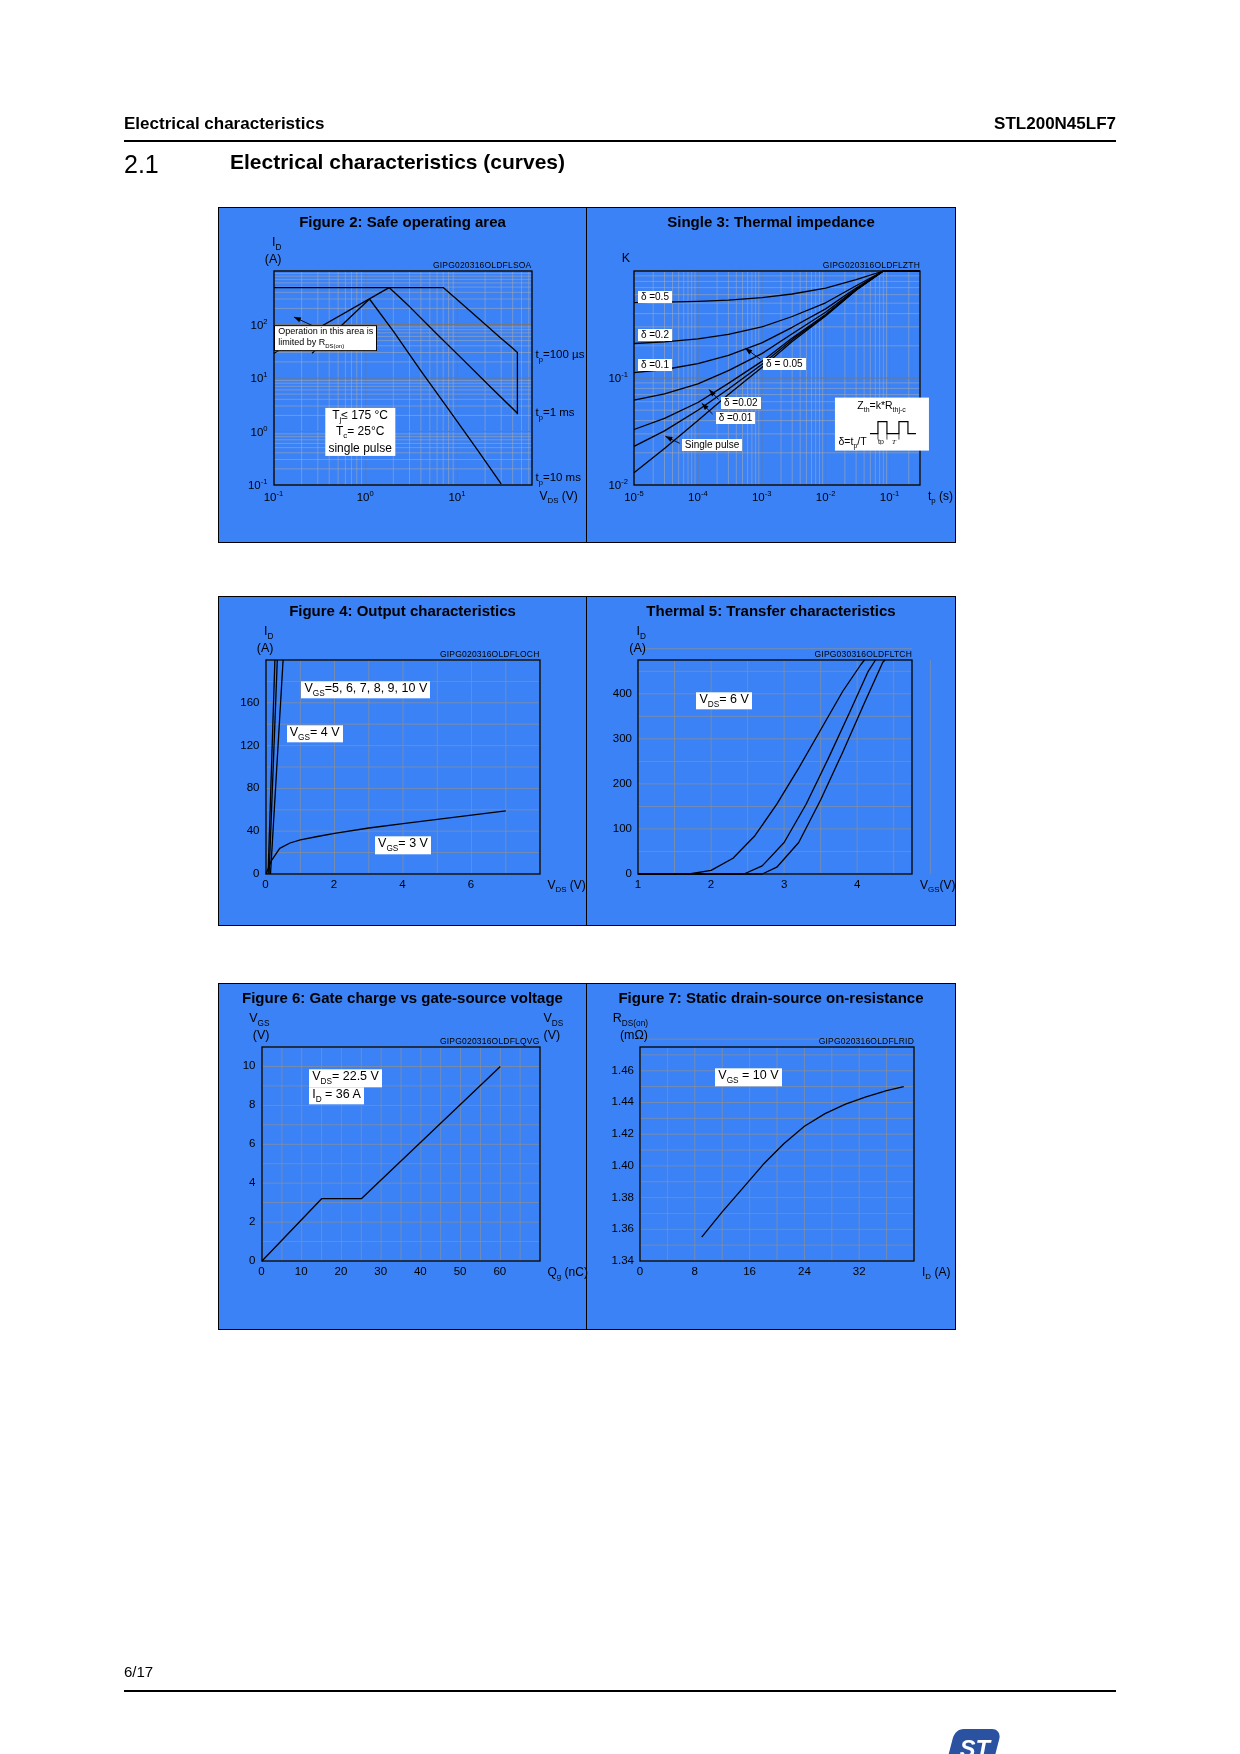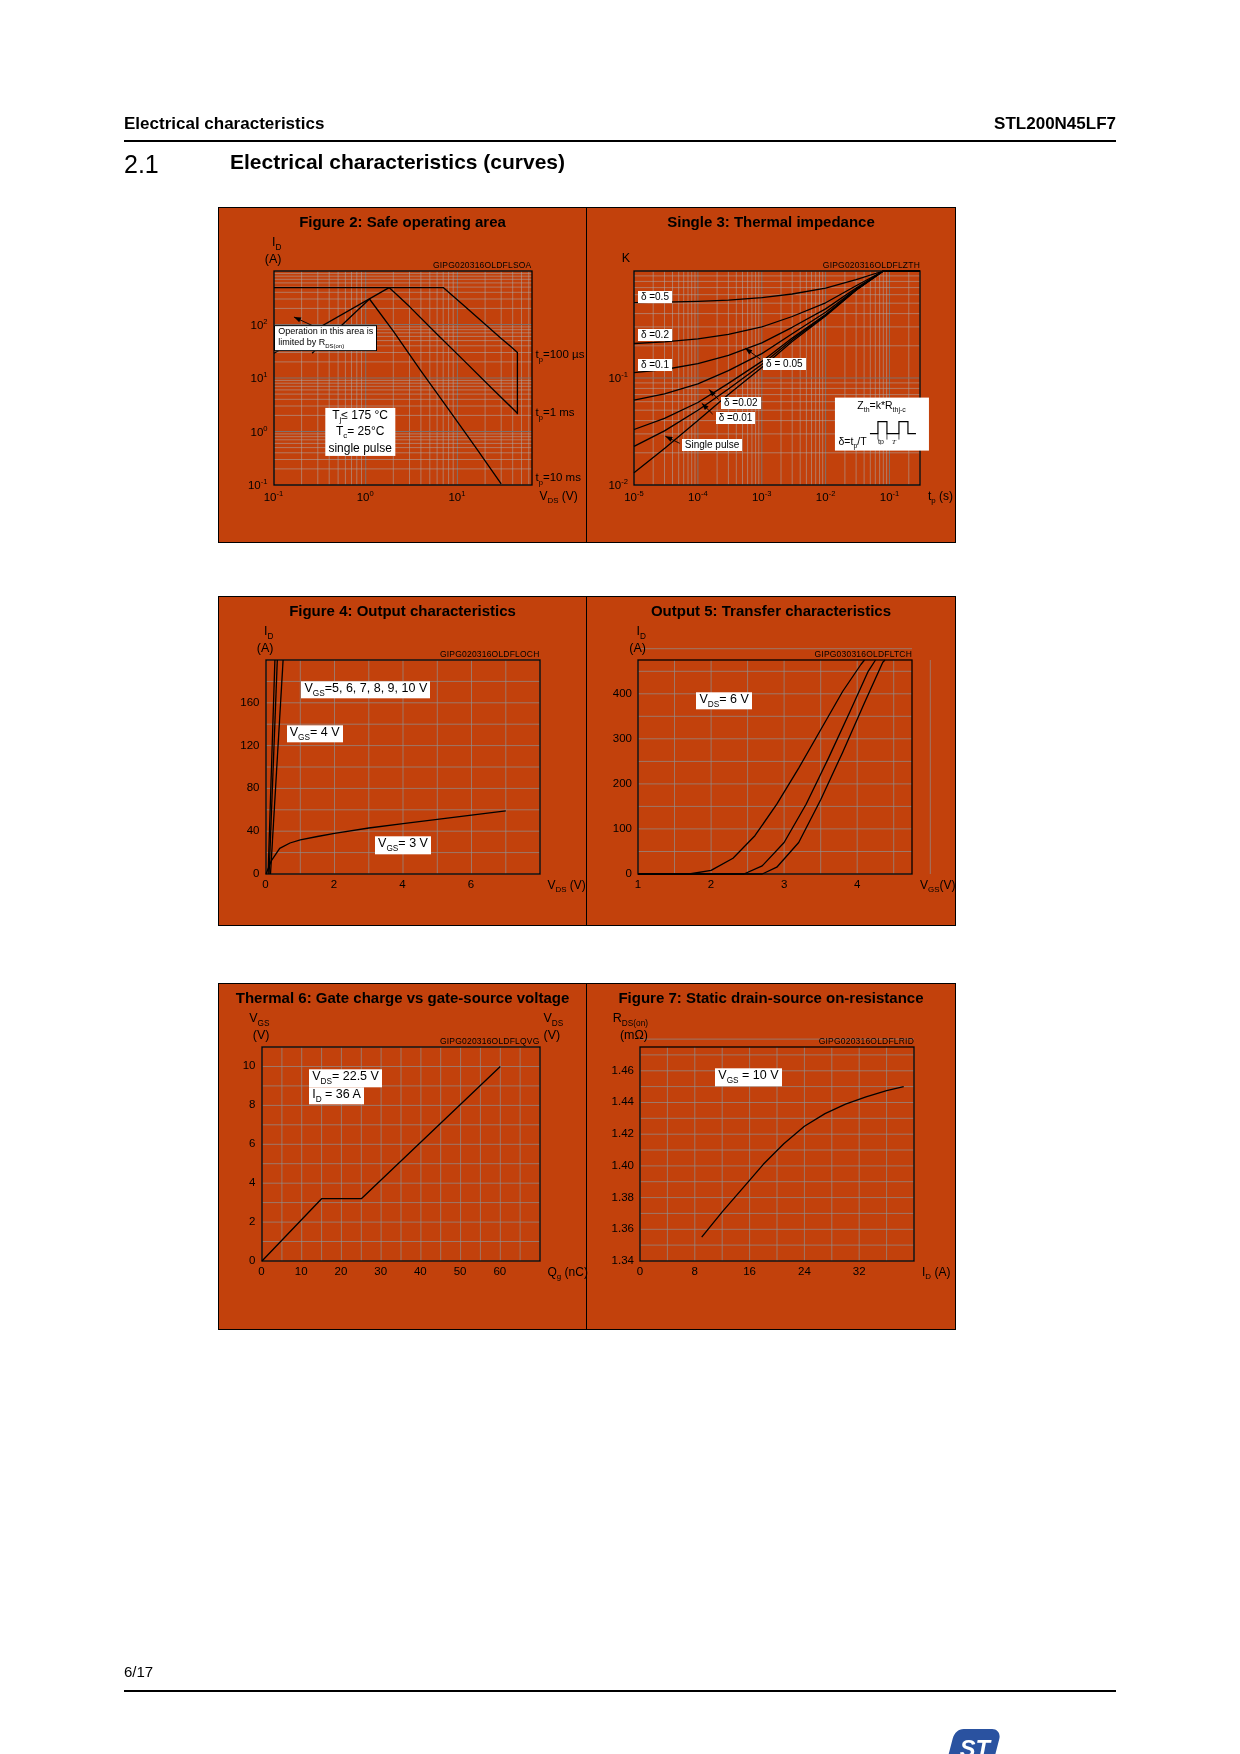--- a/index.html
+++ b/index.html
@@ -4,21 +4,21 @@
 <style>
   html,body{margin:0;padding:0;background:#fff;}
   .page{position:relative;width:1240px;height:1754px;background:#fff;color:#000;
         font-family:"Liberation Sans",sans-serif;overflow:hidden;}
   .hdr-left{position:absolute;left:124px;top:114px;font-size:17px;font-weight:bold;}
   .hdr-right{position:absolute;right:124px;top:114px;font-size:17px;font-weight:bold;}
   .hdr-rule{position:absolute;left:124px;top:140px;width:992px;height:2px;background:#000;}
   .sec-num{position:absolute;left:124px;top:150px;font-size:25px;font-weight:normal;}
   .sec-title{position:absolute;left:230px;top:150px;font-size:21px;font-weight:bold;}
   .fig-box{position:absolute;left:218px;width:738px;border:1.4px solid #000;display:flex;
-           box-sizing:border-box;background:#c2410c;}
+           box-sizing:border-box;background:#3b82f6;}
   .fig-cell{width:50%;box-sizing:border-box;display:flex;flex-direction:column;align-items:center;}
   .fig-cell.first{border-right:1.4px solid #000;}
   .fig-caption{font-size:15px;font-weight:bold;padding-top:5px;text-align:center;line-height:1.2;}
   .chart{position:relative;margin-top:2px;}
   .clab{position:absolute;white-space:nowrap;font-size:11.5px;line-height:1.2;color:#000;}
   sub{font-size:0.66em;} sup{font-size:0.66em;}
   .ftr-rule{position:absolute;left:124px;top:1690px;width:992px;height:1.6px;background:#000;}
   .ftr-page{position:absolute;left:124px;top:1663px;font-size:15px;}
   .ftr-doc{position:absolute;left:0;top:1663px;width:1240px;text-align:center;font-size:15px;}
   .st-logo{position:absolute;left:948px;top:1728px;}
@@ -222,21 +222,21 @@
             <line x1="56" y1="59.4" x2="330" y2="59.4" stroke="#8f8f8f" stroke-width="0.7"></line>
             <line x1="56" y1="38.0" x2="330" y2="38.0" stroke="#8f8f8f" stroke-width="0.7"></line>
             <rect x="56" y="38" width="274" height="214" fill="none" stroke="#000" stroke-width="1.3"></rect>
             <path d="M58.1 252.0 L64.9 38.0" fill="none" stroke="#000" stroke-width="1.3" stroke-linejoin="round"></path>
             <path d="M59.1 252.0 L67.3 38.0" fill="none" stroke="#000" stroke-width="1.3" stroke-linejoin="round"></path>
             <path d="M60.5 252.0 L73.1 38.0" fill="none" stroke="#000" stroke-width="1.3" stroke-linejoin="round"></path>
             <path d="M56.0 252.0 L61.1 239.2 L69.7 226.3 L80.0 221.0 L90.3 217.8 L107.4 214.5 L124.5 211.3 L158.8 206.0 L193.0 201.7 L227.3 197.4 L261.5 193.2 L295.8 188.9" fill="none" stroke="#000" stroke-width="1.3" stroke-linejoin="round"></path>
           </svg><div class="clab" style="left: 56px; top: 256px; transform: translateX(-50%);">0</div><div class="clab" style="left: 124.5px; top: 256px; transform: translateX(-50%);">2</div><div class="clab" style="left: 193px; top: 256px; transform: translateX(-50%);">4</div><div class="clab" style="left: 261.5px; top: 256px; transform: translateX(-50%);">6</div><div class="clab" style="right: 336px; top: 252px; transform: translateY(-50%);">0</div><div class="clab" style="right: 336px; top: 209.2px; transform: translateY(-50%);">40</div><div class="clab" style="right: 336px; top: 166.4px; transform: translateY(-50%);">80</div><div class="clab" style="right: 336px; top: 123.6px; transform: translateY(-50%);">120</div><div class="clab" style="right: 336px; top: 80.8px; transform: translateY(-50%);">160</div><div class="clab" style="font-size: 12px; left: 338px; top: 256px;">V<sub>DS</sub> (V)</div><div class="clab" style="font-size: 12.5px; right: 322px; top: 2px; text-align: right;">I<sub>D</sub><br>(A)</div><div class="clab" style="font-size: 8.5px; letter-spacing: 0.2px; right: 56px; top: 27px; text-decoration: none;">GIPG020316OLDFLOCH</div><div class="clab" style="left: 91.9625px; top: 67.96px; transform: translateY(-50%); font-size: 12.5px; background: rgb(255, 255, 255); padding: 0px 3px;">V<sub>GS</sub>=5, 6, 7, 8, 9, 10 V</div><div class="clab" style="left: 77.235px; top: 111.83px; transform: translateY(-50%); font-size: 12.5px; background: rgb(255, 255, 255); padding: 0px 3px;">V<sub>GS</sub>= 4 V</div><div class="clab" style="left: 165.6px; top: 223.11px; transform: translateY(-50%); font-size: 12.5px; background: rgb(255, 255, 255); padding: 0px 3px;">V<sub>GS</sub>= 3 V</div></div>
     </div>
     <div class="fig-cell">
-      <div class="fig-caption">Output 5: Transfer characteristics</div>
+      <div class="fig-caption">Thermal 5: Transfer characteristics</div>
       <div class="chart" style="width: 386px; height: 282px;"><svg width="386" height="282">
             <line x1="60.0" y1="38" x2="60.0" y2="252" stroke="#8f8f8f" stroke-width="0.7"></line>
             <line x1="96.5" y1="38" x2="96.5" y2="252" stroke="#8f8f8f" stroke-width="0.7"></line>
             <line x1="133.1" y1="38" x2="133.1" y2="252" stroke="#8f8f8f" stroke-width="0.7"></line>
             <line x1="169.6" y1="38" x2="169.6" y2="252" stroke="#8f8f8f" stroke-width="0.7"></line>
             <line x1="206.1" y1="38" x2="206.1" y2="252" stroke="#8f8f8f" stroke-width="0.7"></line>
             <line x1="242.7" y1="38" x2="242.7" y2="252" stroke="#8f8f8f" stroke-width="0.7"></line>
             <line x1="279.2" y1="38" x2="279.2" y2="252" stroke="#8f8f8f" stroke-width="0.7"></line>
             <line x1="315.7" y1="38" x2="315.7" y2="252" stroke="#8f8f8f" stroke-width="0.7"></line>
             <line x1="352.3" y1="38" x2="352.3" y2="252" stroke="#8f8f8f" stroke-width="0.7"></line>
@@ -254,21 +254,21 @@
             <rect x="60" y="38" width="274" height="214" fill="none" stroke="#000" stroke-width="1.3"></rect>
             <path d="M60.0 252.0 L111.1 252.0 L133.1 248.4 L155.0 236.2 L176.9 213.7 L198.8 182.2 L220.7 146.1 L242.7 107.8 L264.6 69.5 L282.9 42.5 L286.5 38.0" fill="none" stroke="#000" stroke-width="1.3" stroke-linejoin="round"></path>
             <path d="M60.0 252.0 L165.9 252.0 L184.2 243.9 L206.1 220.5 L228.1 182.2 L250.0 137.1 L271.9 89.8 L290.2 49.3 L297.5 38.0" fill="none" stroke="#000" stroke-width="1.3" stroke-linejoin="round"></path>
             <path d="M60.0 252.0 L184.2 252.0 L198.8 245.2 L220.7 220.5 L242.7 177.7 L264.6 130.4 L286.5 80.8 L304.8 40.3 L307.0 38.0" fill="none" stroke="#000" stroke-width="1.3" stroke-linejoin="round"></path>
           </svg><div class="clab" style="left: 60px; top: 256px; transform: translateX(-50%);">1</div><div class="clab" style="left: 133.067px; top: 256px; transform: translateX(-50%);">2</div><div class="clab" style="left: 206.133px; top: 256px; transform: translateX(-50%);">3</div><div class="clab" style="left: 279.2px; top: 256px; transform: translateX(-50%);">4</div><div class="clab" style="right: 332px; top: 252px; transform: translateY(-50%);">0</div><div class="clab" style="right: 332px; top: 206.947px; transform: translateY(-50%);">100</div><div class="clab" style="right: 332px; top: 161.895px; transform: translateY(-50%);">200</div><div class="clab" style="right: 332px; top: 116.842px; transform: translateY(-50%);">300</div><div class="clab" style="right: 332px; top: 71.7895px; transform: translateY(-50%);">400</div><div class="clab" style="font-size: 12px; left: 342px; top: 256px;">V<sub>GS</sub>(V)</div><div class="clab" style="font-size: 12.5px; right: 318px; top: 2px; text-align: right;">I<sub>D</sub><br>(A)</div><div class="clab" style="font-size: 8.5px; letter-spacing: 0.2px; right: 52px; top: 27px; text-decoration: none;">GIPG030316OLDFLTCH</div><div class="clab" style="left: 118.453px; top: 78.5474px; transform: translateY(-50%); font-size: 12.5px; background: rgb(255, 255, 255); padding: 0px 3px;">V<sub>DS</sub>= 6 V</div></div>
     </div>
   </div>
 
   <div class="fig-box" style="top:983px;height:347px;">
     <div class="fig-cell first">
-      <div class="fig-caption">Thermal 6: Gate charge vs gate-source voltage</div>
+      <div class="fig-caption">Figure 6: Gate charge vs gate-source voltage</div>
       <div class="chart" style="width: 386px; height: 282px;"><svg width="386" height="282">
             <line x1="52.0" y1="38" x2="52.0" y2="252" stroke="#8f8f8f" stroke-width="0.7"></line>
             <line x1="71.9" y1="38" x2="71.9" y2="252" stroke="#8f8f8f" stroke-width="0.7"></line>
             <line x1="91.7" y1="38" x2="91.7" y2="252" stroke="#8f8f8f" stroke-width="0.7"></line>
             <line x1="111.6" y1="38" x2="111.6" y2="252" stroke="#8f8f8f" stroke-width="0.7"></line>
             <line x1="131.4" y1="38" x2="131.4" y2="252" stroke="#8f8f8f" stroke-width="0.7"></line>
             <line x1="151.3" y1="38" x2="151.3" y2="252" stroke="#8f8f8f" stroke-width="0.7"></line>
             <line x1="171.1" y1="38" x2="171.1" y2="252" stroke="#8f8f8f" stroke-width="0.7"></line>
             <line x1="191.0" y1="38" x2="191.0" y2="252" stroke="#8f8f8f" stroke-width="0.7"></line>
             <line x1="210.9" y1="38" x2="210.9" y2="252" stroke="#8f8f8f" stroke-width="0.7"></line>

